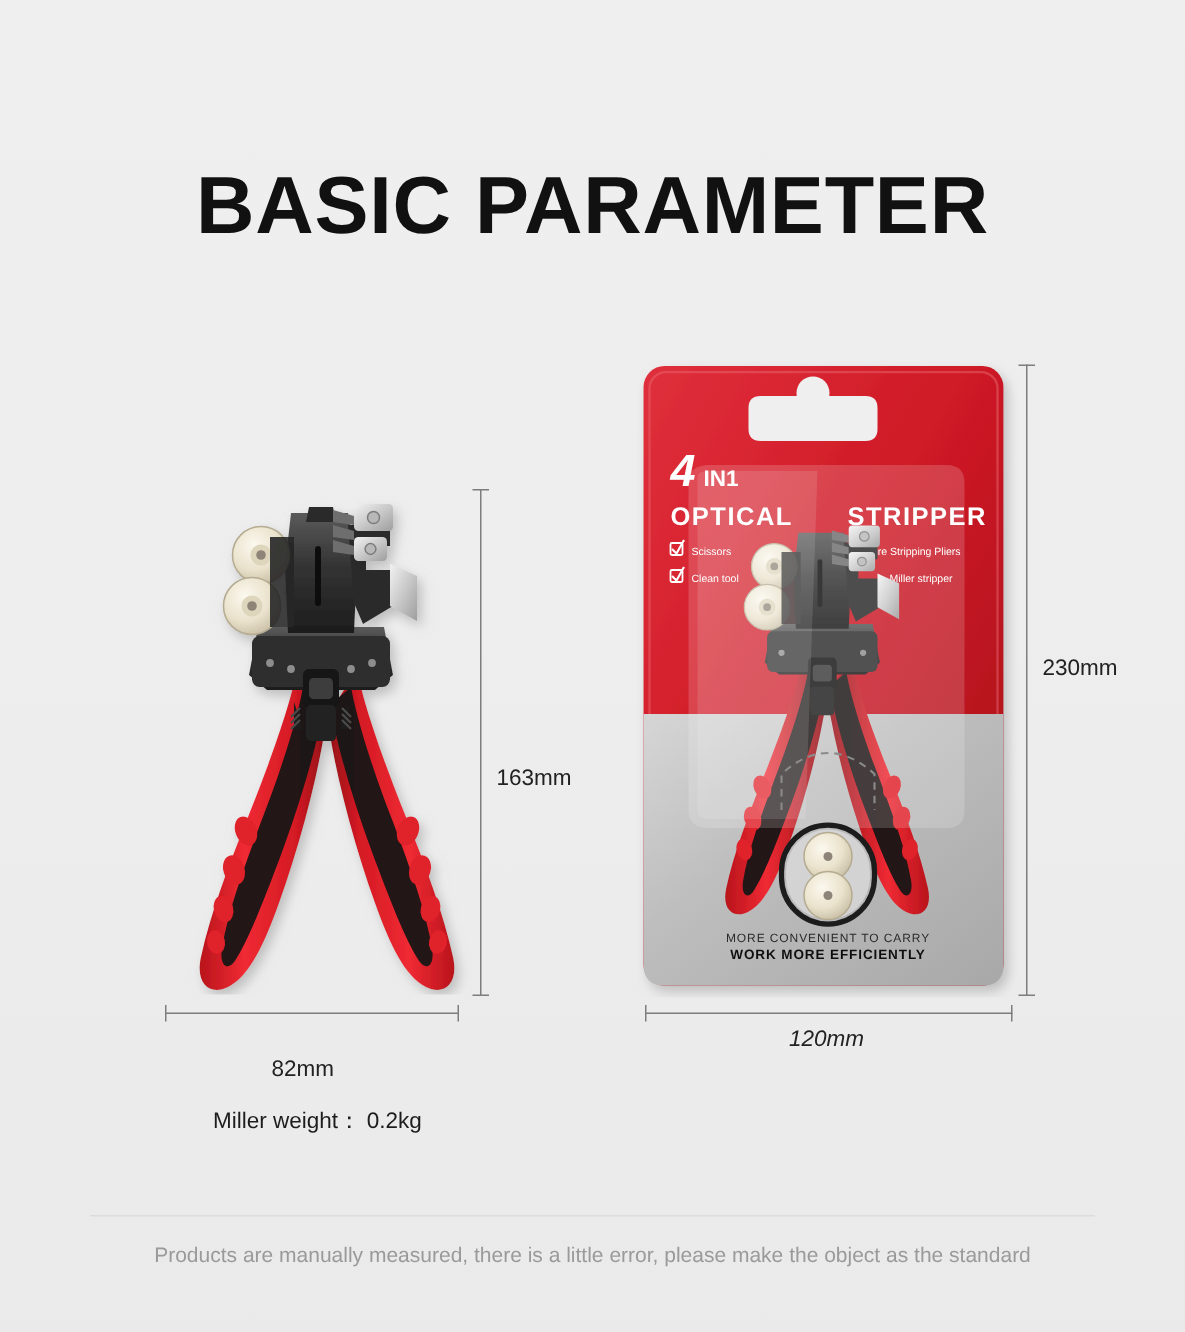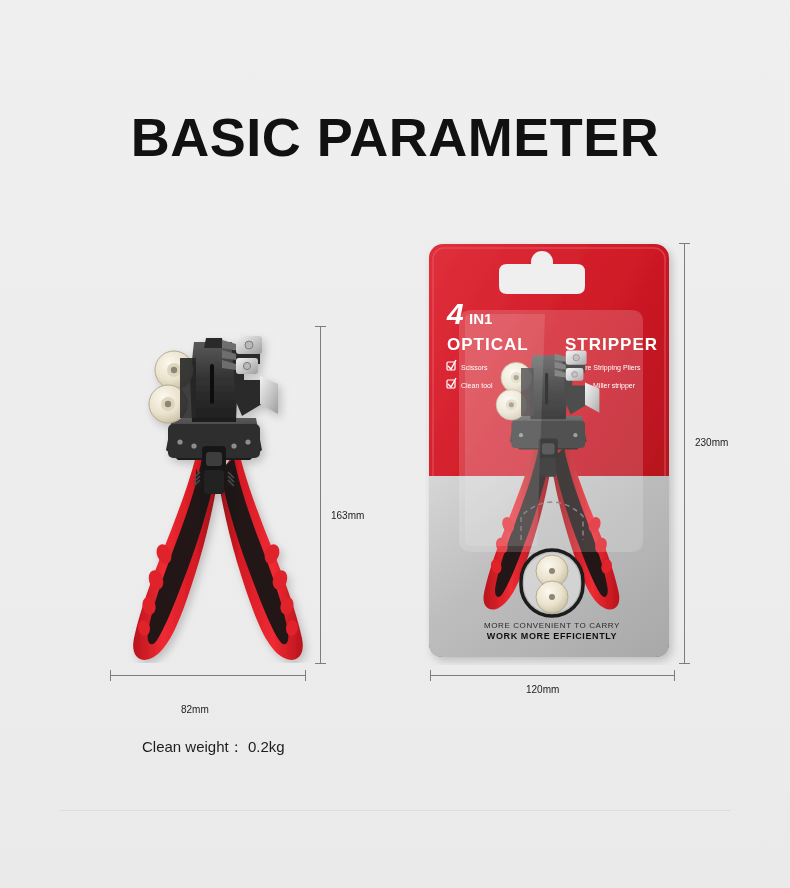--- a/index.html
+++ b/index.html
@@ -63,21 +63,21 @@
     top: -5px;
     width: 1px;
     height: 11px;
     background: #7d7d7d;
   }
   .hline::before { left: 0; }
   .hline::after  { right: 0; }
 
   .dim-label {
     position: absolute;
-    font-size: 10px;
+    font-size: 15px;
     color: #222222;
     white-space: nowrap;
   }
 
   .weight-label {
     position: absolute;
     font-size: 15px;
     color: #1d1d1d;
     white-space: nowrap;
   }
@@ -228,21 +228,21 @@
       </g>
     </svg>
   </div>
 
   <div class="vline" style="left:320px; top:326px; height:338px;"></div>
   <div class="dim-label" style="left:331px; top:510px;">163mm</div>
 
   <div class="hline" style="left:110px; top:675px; width:196px;"></div>
   <div class="dim-label" style="left:181px; top:704px;">82mm</div>
 
-  <div class="weight-label" style="left:142px; top:738px;">Clean weight：  0.2kg</div>
+  <div class="weight-label" style="left:142px; top:738px;">Miller weight：  0.2kg</div>
 
   <div class="tool-right">
     <svg width="255" height="425" viewBox="0 0 255 425" xmlns="http://www.w3.org/2000/svg">
       <defs>
         <linearGradient id="cardRed" x1="0" y1="0" x2="1" y2="1">
           <stop offset="0%" stop-color="#e0303c"></stop>
           <stop offset="45%" stop-color="#cf1a26"></stop>
           <stop offset="100%" stop-color="#a50f19"></stop>
         </linearGradient>
         <linearGradient id="blisterG" x1="0" y1="0" x2="1" y2="1">
@@ -368,18 +368,19 @@
         <text x="127" y="388" text-anchor="middle" font-family="Liberation Sans, sans-serif" font-size="8" fill="#2a2a2a" letter-spacing="0.6">MORE CONVENIENT TO CARRY</text>
         <text x="127" y="399" text-anchor="middle" font-family="Liberation Sans, sans-serif" font-size="9" font-weight="bold" fill="#111111" letter-spacing="0.6">WORK MORE EFFICIENTLY</text>
       </g>
     </svg>
   </div>
 
   <div class="vline" style="left:684px; top:243px; height:421px;"></div>
   <div class="dim-label" style="left:695px; top:437px;">230mm</div>
 
   <div class="hline" style="left:430px; top:675px; width:245px;"></div>
-  <div class="dim-label" style="left:526px; top:684px;">120mm</div>
+  <div class="dim-label" style="left:526px; top:684px;font-style:italic;">120mm</div>
 
 
   <div class="footer-rule"></div>
+  <div class="footer-note">Products are manually measured, there is a little error, please make the object as the standard</div>
 
 </div>
 
 </body></html>

